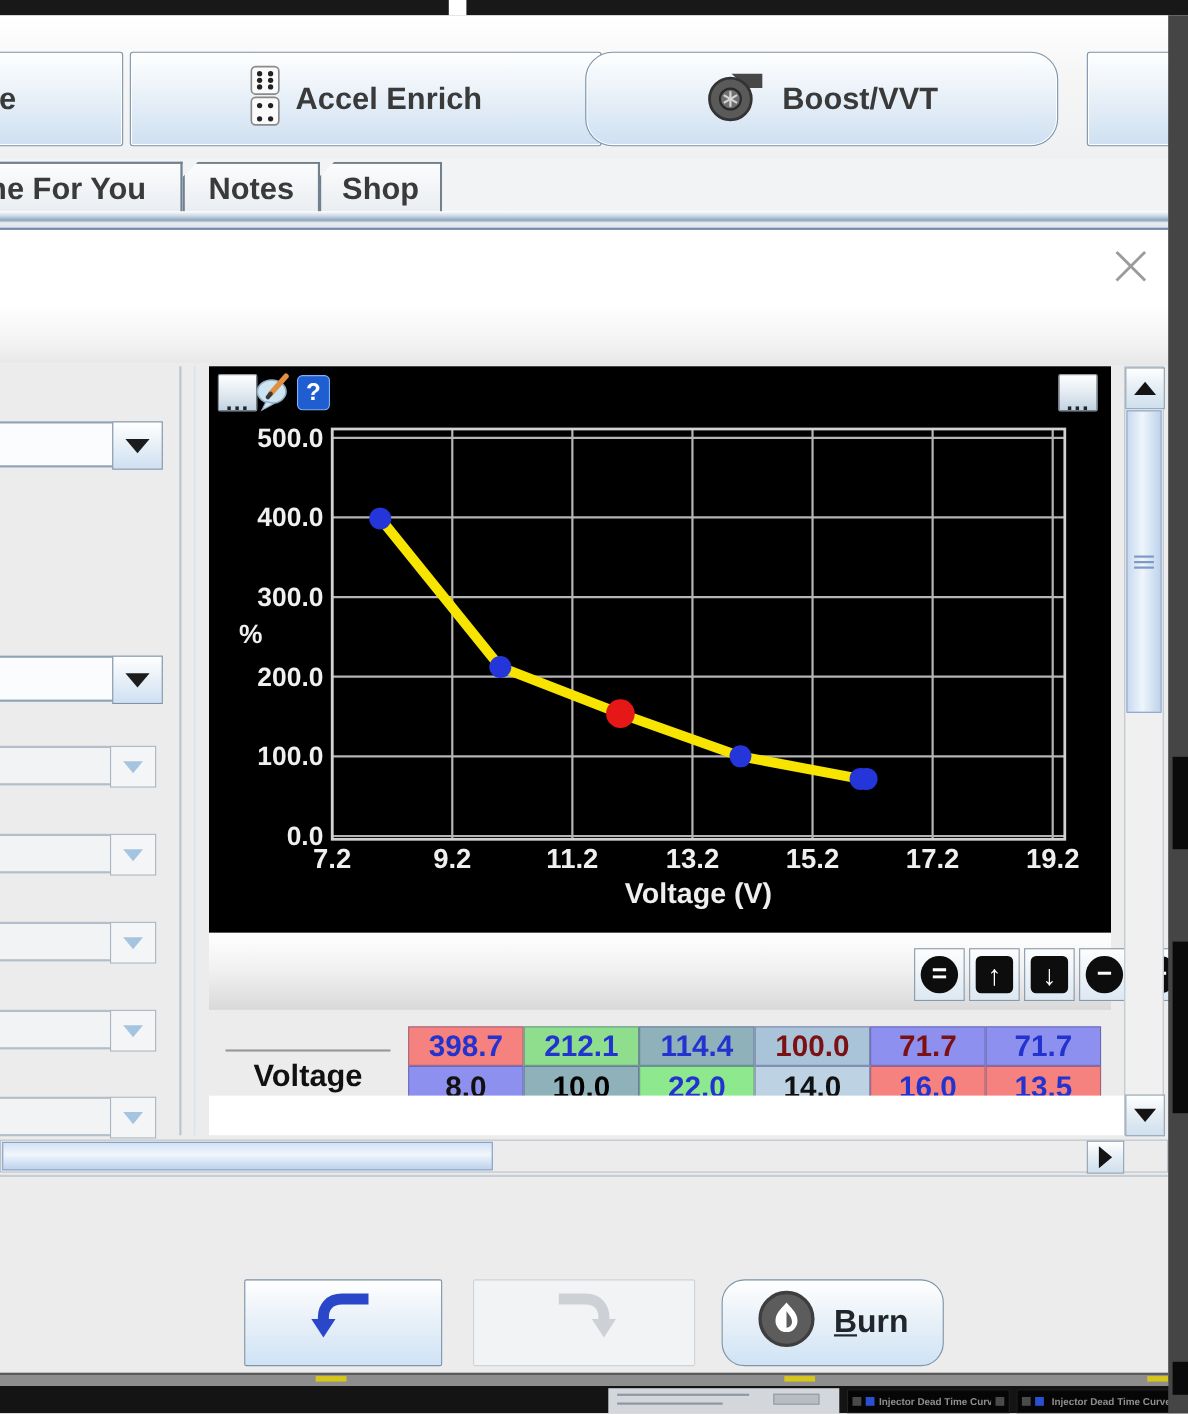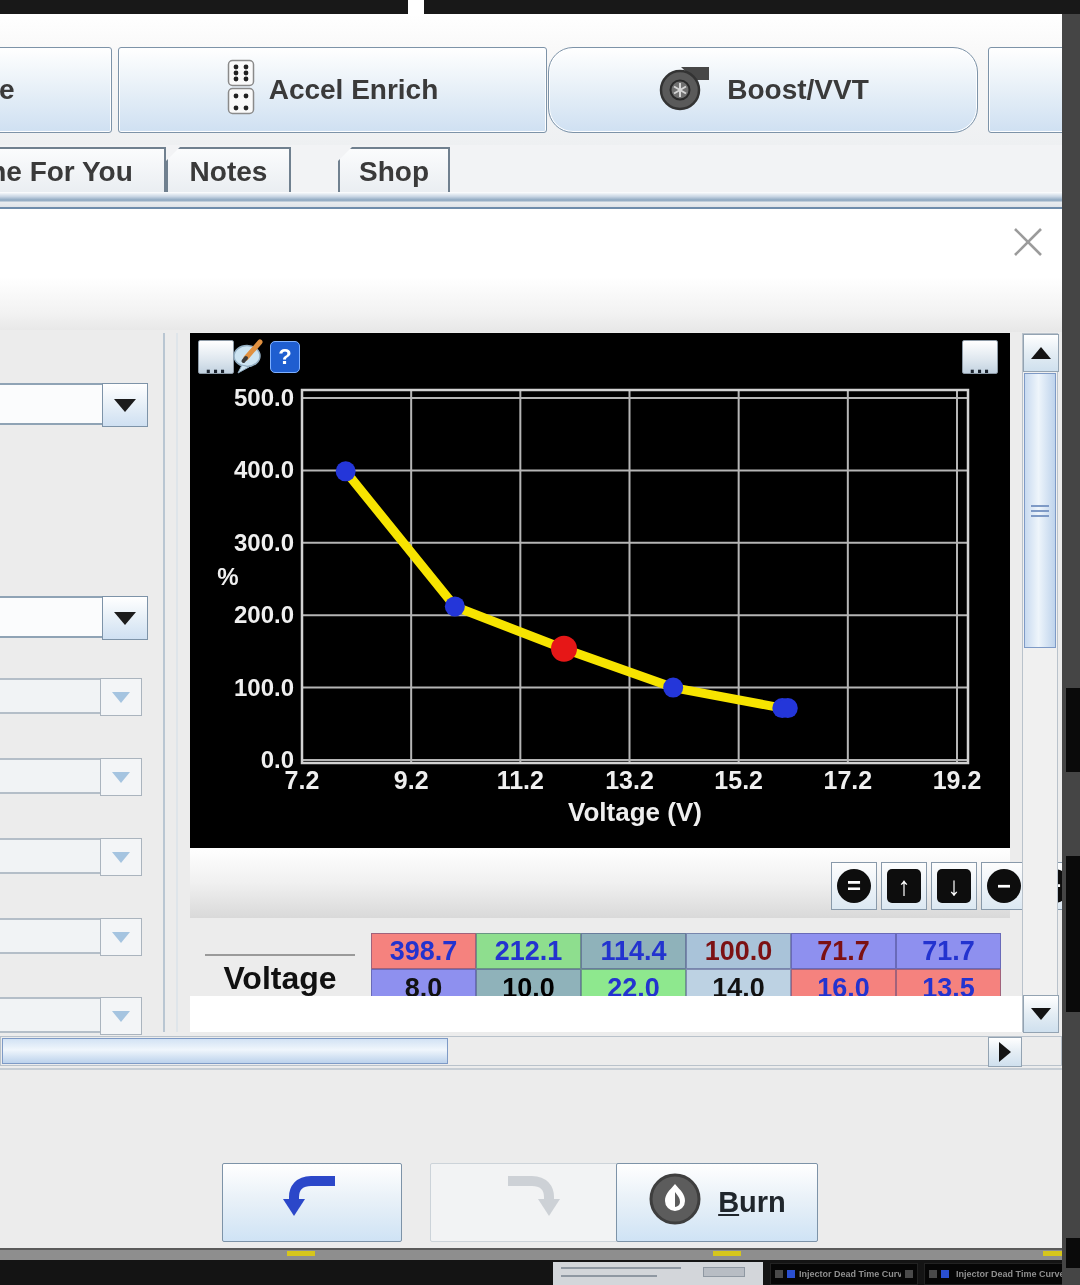--- a/index.html
+++ b/index.html
@@ -67,21 +67,21 @@
   .tool-btn{position:absolute;top:14px;width:44px;height:46px;border:1px solid #8899aa;
      background:linear-gradient(#fdfdfd,#dce8f2);display:flex;align-items:center;justify-content:center;}
   .tool-glyph{width:34px;height:34px;border-radius:50%;background:#0d0d0d;color:#ffffff;
      font-weight:bold;font-size:24px;display:flex;align-items:center;justify-content:center;line-height:1;}
   .tool-glyph.square{border-radius:5px;font-size:26px;}
 
   
   #row-label{left:205px;top:954px;width:150px;height:44px;background:#ececec;
      border-top:2px solid #9a9a9a;border-bottom:2px solid #9a9a9a;
      display:flex;align-items:center;justify-content:center;
-     font-weight:bold;font-size:32px;color:#111111;}
+     font-weight:bold;font-size:28px;color:#111111;}
   .trow{position:absolute;left:371px;display:flex;margin-top:11px;}
   .cell{width:105px;box-sizing:border-box;border:1px solid rgba(60,60,120,0.45);
      display:flex;align-items:center;justify-content:center;font-weight:bold;font-size:27px;}
   #white-under{left:190px;top:996px;width:832px;height:36px;background:#ffffff;}
 
   
   .sb-btn{position:absolute;border:1px solid #93a3b2;
      background:linear-gradient(#ffffff,#e4edf4 50%,#cfe0ee);
      display:flex;align-items:center;justify-content:center;}
   .tri-up{width:0;height:0;border-left:10px solid transparent;border-right:10px solid transparent;
@@ -153,21 +153,21 @@
             <circle cx="19" cy="20" r="2.4" fill="#222"></circle>
           <rect x="1.5" y="29.5" width="25" height="25" rx="4" fill="#fafafa" stroke="#8a8a8a" stroke-width="1.5"></rect>
           <circle cx="9" cy="37" r="2.4" fill="#222"></circle>
             <circle cx="9" cy="49" r="2.4" fill="#222"></circle>
           <circle cx="19" cy="37" r="2.4" fill="#222"></circle>
             <circle cx="19" cy="49" r="2.4" fill="#222"></circle>
         </svg>
       </span>
       <span class="lbl">Accel Enrich</span>
     </div>
-    <div class="jbtn" style="left:548px;width:428px;border-radius:25px;">
+    <div class="jbtn" style="left:532px;width:428px;border-radius:25px;">
       <span>
         <svg width="56" height="52" viewBox="0 0 56 52">
           <path d="M24 6 h28 v13 h-14 z" fill="#474747"></path>
           <circle cx="23" cy="29" r="19" fill="#5a5a5a" stroke="#333" stroke-width="2.5"></circle>
           <circle cx="23" cy="29" r="9.5" fill="#707070" stroke="#2a2a2a" stroke-width="2"></circle>
           <line x1="23" y1="22" x2="23" y2="36" stroke="#d6d6d6" stroke-width="2"></line>
           <line x1="17" y1="25.5" x2="29" y2="32.5" stroke="#d6d6d6" stroke-width="2"></line>
           <line x1="29" y1="25.5" x2="17" y2="32.5" stroke="#d6d6d6" stroke-width="2"></line>
         </svg>
       </span>
@@ -176,21 +176,21 @@
     <div class="jbtn" style="left:988px;width:140px;"></div>
   </div>
 
   <div id="tab-row" class="abs">
     <div class="tab" style="left:-44px;width:206px;clip-path:none;">
       <span>ne For You</span>
     </div>
     <div class="tab" style="left:166px;width:121px;">
       <span>Notes</span>
     </div>
-    <div class="tab" style="left:290px;width:108px;margin-left:48px;">
+    <div class="tab" style="left:290px;width:108px;">
       <span>Shop</span>
     </div>
   </div>
   <div id="tab-sep" class="abs"></div>
 
   <div id="dialog" class="abs"></div>
   <div id="dlg-header" class="abs"></div>
   <div id="close-x" class="abs">
     <svg width="40" height="40" viewBox="0 0 40 40">
       <line x1="7" y1="7" x2="33" y2="33" stroke="#9b9b9b" stroke-width="2.6"></line>
@@ -370,21 +370,21 @@
     </span>
   </div>
   <div class="action-btn disabled" style="left:430px;width:200px;">
     <span>
       <svg width="62" height="54" viewBox="0 0 62 54">
         <path d="M8 9 H32 C44 9 49 17 49 25 v3" fill="none" stroke="#cdd1d6" stroke-width="10"></path>
         <polygon points="38,27 60,27 49,44" fill="#cdd1d6"></polygon>
       </svg>
     </span>
   </div>
-  <div class="action-btn" style="left:616px;width:200px;">
+  <div class="action-btn" style="left:656px;width:200px;border-radius:21px;">
     <span>
       <svg width="54" height="54" viewBox="0 0 54 54">
         <circle cx="27" cy="27" r="24" fill="#5c5c5c" stroke="#3e3e3e" stroke-width="3"></circle>
         <path d="M27 12 c-6 7 -10 10 -10 17 a10 10 0 0 0 20 0 c0 -7 -4 -10 -10 -17 z" fill="#ffffff"></path>
         <path d="M27 20 c3 4 5 6 5 10 a5 5 0 0 1 -5 5" fill="#5c5c5c"></path>
       </svg>
     </span>
     <span class="mnemonic"><u>B</u>urn</span>
   </div>
 

